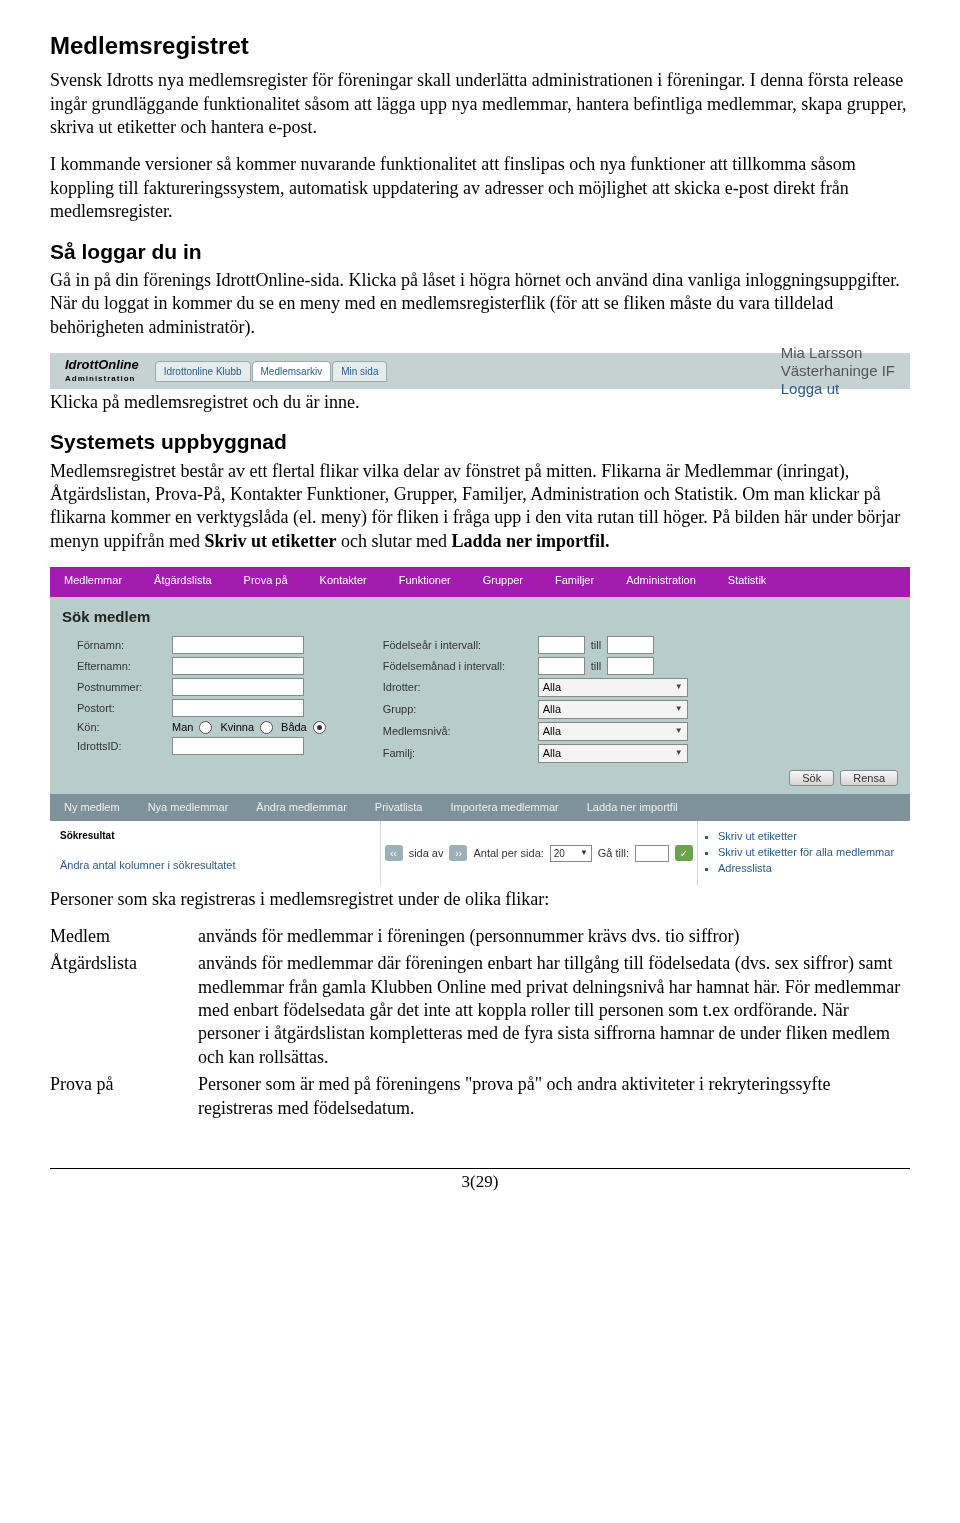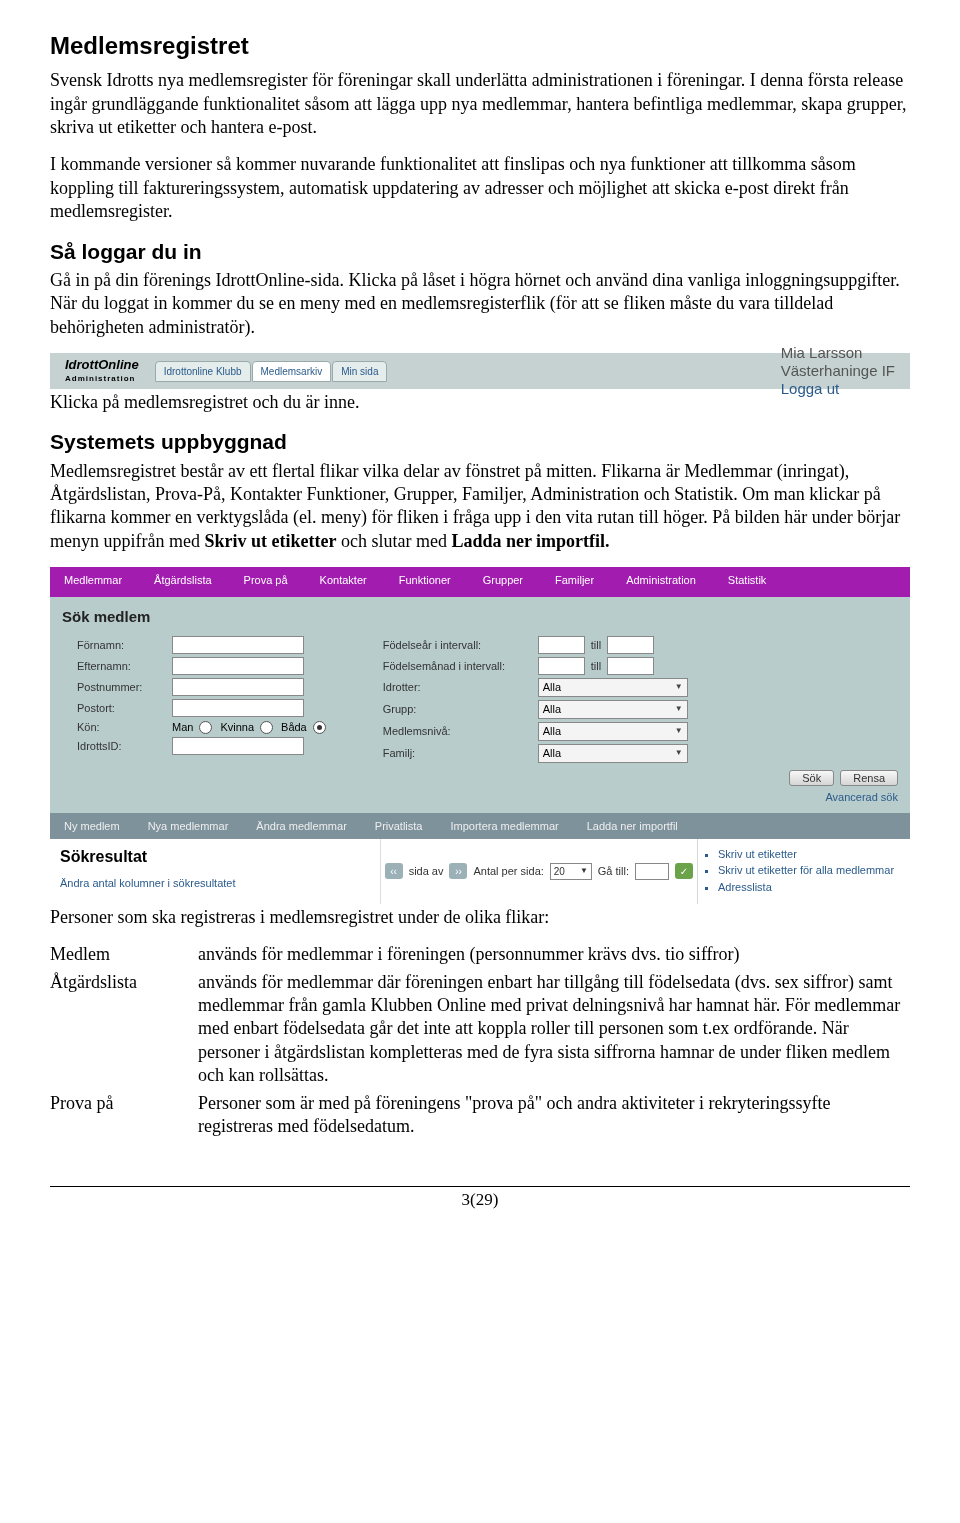--- a/index.html
+++ b/index.html
@@ -144,21 +144,21 @@
     color:#eee; padding:6px 14px; font-size:11px;
   }
   .shot2 .lower {
     display:flex; background:#fff;
   }
   .shot2 .lower .left {
     flex:1; padding:8px 10px;
   }
   .shot2 .lower .left .sokres {
     font-weight:bold; font-family:Arial,sans-serif;
-    font-size:16px; margin-bottom:8px;
+    font-size:10px; margin-bottom:16px;
   }
   .shot2 .lower .left .changecols {
     color:#2a5b8b; font-size:11px;
   }
   .shot2 .lower .pagebar {
     display:flex; align-items:center; gap:6px;
     padding:6px 4px; font-size:11px; color:#333;
     border-left:1px solid #ddd;
   }
   .shot2 .lower .pagebar .nav {
@@ -344,21 +344,20 @@
               <span>Alla</span>
               <span class="arrow">▼</span>
             </span>
           </div>
       </div>
     </div>
     <div class="btns">
       <div class="btn">Sök</div>
       <div class="btn">Rensa</div>
     </div>
-    <div class="adv">Avancerad sök</div>
   </div>
 
   <div class="midbar">
     <div class="item">Ny medlem</div>
     <div class="item">Nya medlemmar</div>
     <div class="item">Ändra medlemmar</div>
     <div class="item">Privatlista</div>
     <div class="item">Importera medlemmar</div>
     <div class="item">Ladda ner importfil</div>
   </div>

